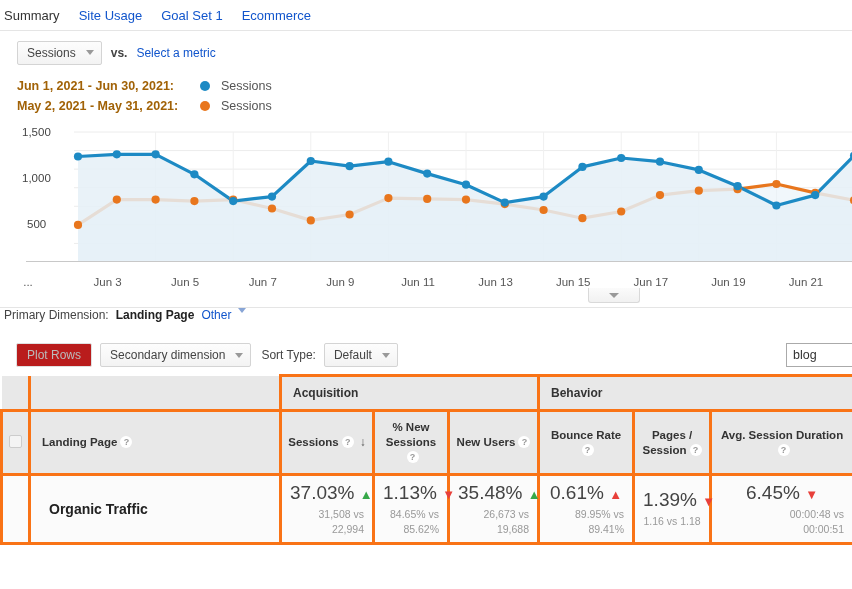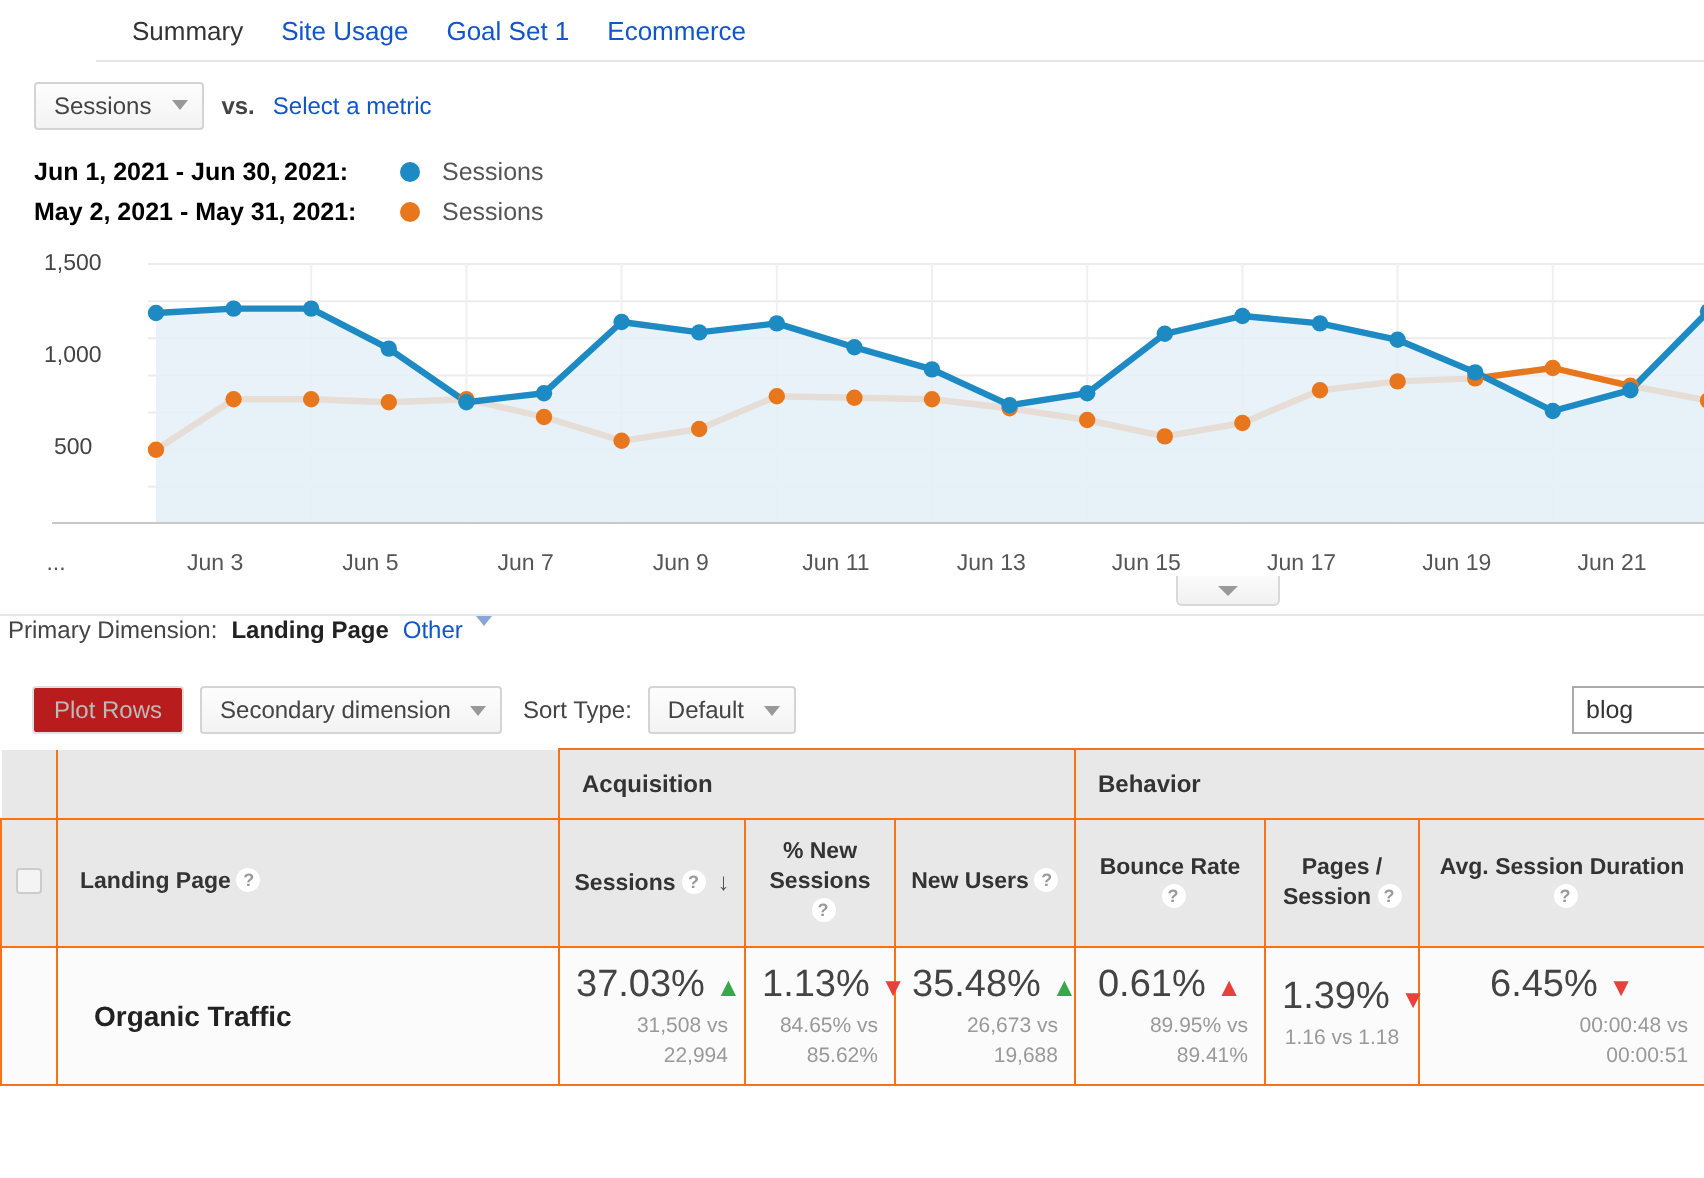--- a/index.html
+++ b/index.html
@@ -40,24 +40,23 @@
     top: 1px;
   }
   .tab.link { color: #1155cc; cursor: pointer; }
 
   
   .subnav {
     height: 31px;
     display: flex;
     align-items: center;
     gap: 19px;
-    padding-left: 18px;
+    padding-left: 4px;
     border-bottom: 1px solid #e5e5e5;
     font-size: 13px;
-    margin-left: 48px;
   }
   .subnav .item { color: #1155cc; cursor: pointer; white-space: nowrap; }
   .subnav .item.current { color: #333; }
 
   
   .metricrow {
     height: 43px;
     display: flex;
     align-items: center;
     padding-left: 17px;
@@ -89,21 +88,21 @@
   .link-blue { color:#1155cc; font-size:12px; cursor:pointer; }
 
   
   .legend { padding: 2px 0 4px 17px; }
   .legend-row {
     display: flex;
     align-items: center;
     height: 20px;
     font-size: 12.5px;
   }
-  .legend-date { font-weight: bold; color:#000000; width: 170px; white-space: nowrap; }
+  .legend-date { font-weight: bold; color:#a16207; width: 170px; white-space: nowrap; }
   .legend-dot { width:10px; height:10px; border-radius:50%; margin: 0 11px 0 13px; }
   .legend-name { color:#555; font-size:12.5px; }
 
   
   .chartwrap { position: relative; width: 852px; height: 152px; margin-top: 4px; padding-left: 48px; }
   .chartsvg { display:block; }
   .axis-label {
     position:absolute;
     font-size: 11.5px;
     color: #444;
@@ -197,21 +196,21 @@
   }
 
   
   table.report {
     width: 852px;
     border-collapse: collapse;
     table-layout: fixed;
     font-size: 12px;
   }
   table.report th, table.report td {
-    border: 1px solid #f97316;
+    border: 3px solid #f97316;
     padding: 0;
     vertical-align: middle;
   }
   .grp-head {
     background: #e8e8e8;
     height: 35px;
     text-align: left;
     font-size: 12px;
     font-weight: bold;
     color: #333;

